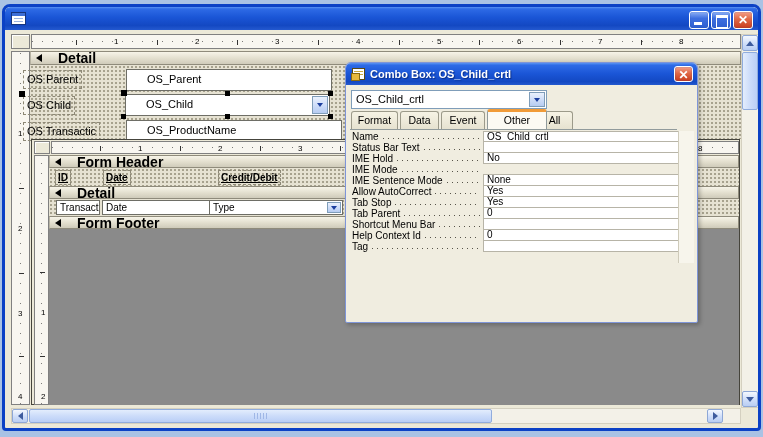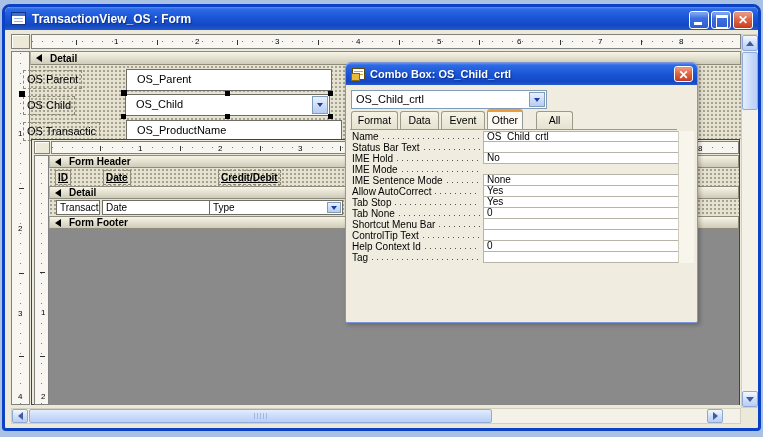--- a/index.html
+++ b/index.html
@@ -52,36 +52,36 @@
     border:1px solid #808080;
   }
   .rnum { position:absolute; font-size:8px; line-height:8px; color:#000; background:#F8F6F0; padding:0 1px; }
   .htick { position:absolute; width:1px; height:5px; background:#333; top:50%; margin-top:-2px; }
   .vtick { position:absolute; height:1px; width:5px; background:#333; left:50%; margin-left:-2px; }
 
   
   .secbar {
     background:linear-gradient(to bottom,#F7F4E8 0%,#E2DECD 55%,#CFCBBA 100%);
     border:1px solid #8F8B7B; border-left-color:#b7b3a3;
-    font-size:10px; font-weight:bold; display:flex; align-items:center; padding-left:5px; gap:8px;
+    font-size:14px; font-weight:bold; display:flex; align-items:center; padding-left:5px; gap:16px;
     color:#000;
   }
   .sec-arrow { width:0; height:0; border-top:4px solid transparent; border-bottom:4px solid transparent; border-right:6px solid #000; flex:0 0 auto; }
   .dotted {
     background-color:#E6E2D2;
     background-image:radial-gradient(circle, #A7A28E 0.8px, transparent 0.9px);
     background-size:4px 4px;
   }
   .lblbox {
     position:absolute; font-size:11px; line-height:15px; padding:1px 3px;
     border:1px dashed #8d8876; color:#000; white-space:nowrap;
   }
   .fieldbox {
     position:absolute; background:#fff; border:1px solid #6e6e66;
-    font-size:11px; line-height:18px; padding-left:10px; white-space:nowrap; overflow:hidden;
+    font-size:11px; line-height:18px; padding-left:20px; white-space:nowrap; overflow:hidden;
   }
   .combo-btn {
     position:absolute; right:1px; top:1px; bottom:1px; width:16px;
     background:linear-gradient(to bottom,#EAF1FD 0%,#CADAF7 60%,#B6CCF2 100%);
     border:1px solid #7F9DB9; display:flex; align-items:center; justify-content:center;
   }
   .dd-arrow { width:0; height:0; border-left:3.5px solid transparent; border-right:3.5px solid transparent; border-top:4px solid #1C3E9E; }
   .handle { position:absolute; width:5px; height:5px; background:#000; }
   .handle.big { width:6px; height:6px; }
   .subcol { position:absolute; font-size:10px; font-weight:bold; text-decoration:underline; line-height:13px; padding:0 2px; border:1px dashed #8d8876; background:transparent; white-space:nowrap; }
@@ -143,21 +143,20 @@
   .pval { width:196px; background:#fff; border:1px solid #B7B4A7; margin-top:-1px; font-size:10px; line-height:10px; padding:0 0 0 3px; overflow:hidden; white-space:nowrap; }
   .prow:first-child .pval { margin-top:0; }
   .pstrip { position:absolute; right:3px; top:68px; width:16px; height:132px; background:#F7F5EC; border-left:1px solid #CFCBBA; }
 </style>
 </head>
 <body>
 
 <div id="win" class="abs">
   <div id="titlebar">
     <span class="form-icon"></span>
-    <span class="title">TransactionView_OS : Form</span>
     <span class="winbtns">
       <span class="xpbtn glyph-min"></span>
       <span class="xpbtn glyph-max"></span>
       <span class="xpbtn close glyph-x"></span>
     </span>
   </div>
 
   <div class="abs corner" style="left:6px;top:27px;width:19px;height:15px;"></div>
   <div class="abs hruler" id="main-hruler" style="left:26px;top:27px;width:710px;height:15px;">
       <span class="rnum" style="left: 81px; top: 3px;">1</span>
@@ -308,21 +307,21 @@
     <span>OS_Child_crtl</span>
     <span class="combo-btn">
         <span class="dd-arrow"></span>
       </span>
   </div>
 
   <div class="tabs">
     <div class="tab" style="left:1px;width:47px;">Format</div>
     <div class="tab" style="left:50px;width:39px;">Data</div>
     <div class="tab" style="left:91px;width:44px;">Event</div>
-    <div class="tab active" style="left:137px;width:36px;">Other</div>
+    <div class="tab active" style="left:137px;width:60px;">Other</div>
     <div class="tab" style="left:186px;width:37px;">All</div>
   </div>
 
   <div class="abs" style="left:3px;top:68px;width:331px;" id="prop-rows">
       <div class="prow">
         <div class="plabel">
           <span>Name</span>
           <span class="leader"></span>
         </div>
         <div class="pval">OS_Child_crtl</div>
@@ -363,35 +362,28 @@
       </div>
       <div class="prow">
         <div class="plabel">
           <span>Tab Stop</span>
           <span class="leader"></span>
         </div>
         <div class="pval">Yes</div>
       </div>
       <div class="prow">
         <div class="plabel">
-          <span>Tab None</span>
+          <span>Tab Parent</span>
           <span class="leader"></span>
         </div>
         <div class="pval">0</div>
       </div>
       <div class="prow">
         <div class="plabel">
           <span>Shortcut Menu Bar</span>
-          <span class="leader"></span>
-        </div>
-        <div class="pval"></div>
-      </div>
-      <div class="prow">
-        <div class="plabel">
-          <span>ControlTip Text</span>
           <span class="leader"></span>
         </div>
         <div class="pval"></div>
       </div>
       <div class="prow">
         <div class="plabel">
           <span>Help Context Id</span>
           <span class="leader"></span>
         </div>
         <div class="pval">0</div>

